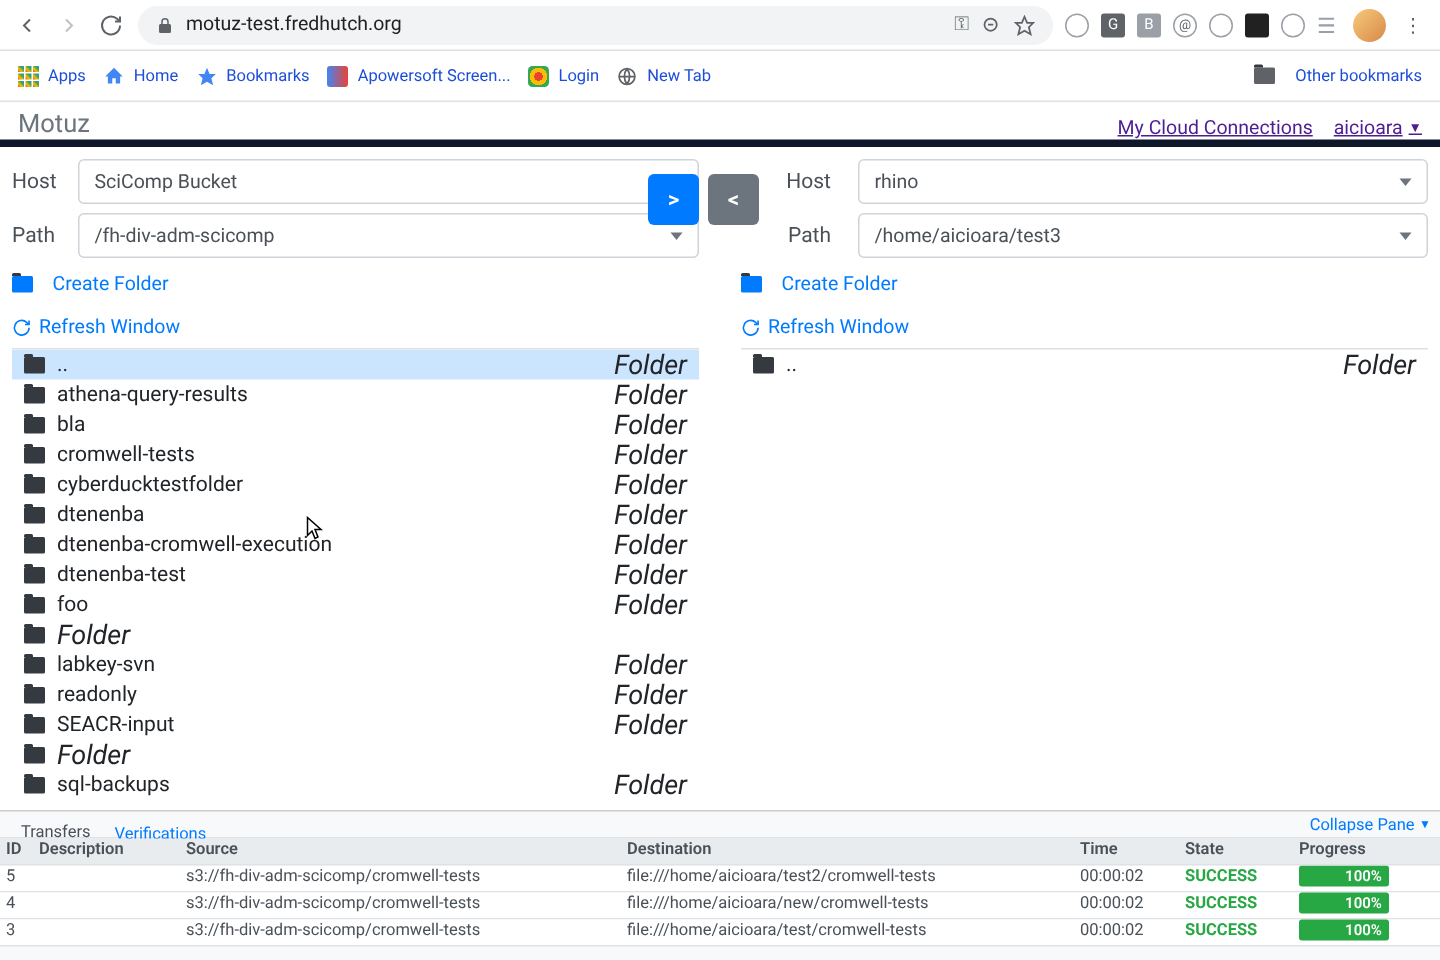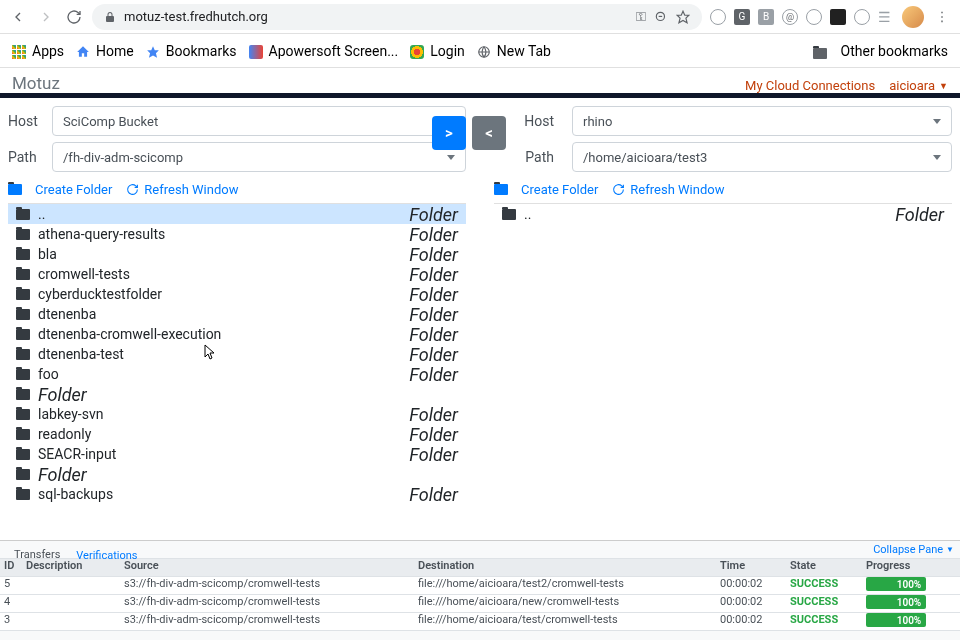--- a/index.html
+++ b/index.html
@@ -7,45 +7,45 @@
     
     
     .chrome-bar { height: 34px; display: flex; align-items: center; padding: 0 8px; gap: 8px; border-bottom: 1px solid #e0e0e0; }
     .chrome-icon-btn { width: 20px; height: 20px; display: flex; align-items: center; justify-content: center; color: #5f6368; cursor: pointer; }
     .url-bar { flex: 1; height: 26px; border-radius: 13px; background: #f1f3f4; display: flex; align-items: center; padding: 0 12px; gap: 8px; color: #202124; font-size: 13px; }
     .url-text { flex: 1; }
     .chrome-right-icons { display: flex; gap: 8px; align-items: center; }
     .avatar-circle { width: 22px; height: 22px; border-radius: 50%; background: linear-gradient(135deg, #f9c97a, #d68a4a); }
     
     .bookmarks-bar { height: 34px; display: flex; align-items: center; padding: 0 12px; gap: 12px; border-bottom: 1px solid #e0e0e0; }
-    .bm-item { display: flex; align-items: flex-end; gap: 6px; color: #000000; font-size: 14px; cursor: pointer; }
+    .bm-item { display: flex; align-items: center; gap: 6px; color: #1d4ed8; font-size: 11px; cursor: pointer; }
     .apps-icon { width: 14px; height: 14px; display: grid; grid-template-columns: repeat(3,1fr); grid-template-rows: repeat(3,1fr); gap: 1px; }
     .apps-icon span { background: linear-gradient(45deg,#ea4335,#fbbc04,#34a853,#4285f4); }
     .bm-spacer { flex: 1; }
     
     
     .app-title-bar { height: 30px; display: flex; align-items: flex-end; padding: 0 12px; border-bottom: 5px solid #0f172a; }
     .app-title { color: #6c757d; font-size: 17px; }
     .app-title-spacer { flex: 1; }
-    .app-link { color: #c2410c; font-size: 13px; margin-left: 14px; cursor: pointer; display: flex; align-items: center; gap: 4px; }
+    .app-link { color: #4c1d95; font-size: 13px; margin-left: 14px; cursor: pointer; display: flex; align-items: center; gap: 4px; text-decoration: underline; }
     
     
     .dual { display: flex; height: 442px; }
     .pane { width: 470px; padding: 8px 4px 0 8px; display: flex; flex-direction: column; }
     .pane-right { padding: 8px 8px 0 4px; }
     .xfer-btn { width: 34px; height: 34px; border-radius: 4px; display: flex; align-items: center; justify-content: center; color: #fff; font-size: 15px; font-weight: 600; cursor: pointer; }
     .xfer-right { background: #007bff; }
     .xfer-left { background: #6c757d; }
     
     .form-row { display: flex; align-items: center; gap: 8px; margin-bottom: 6px; }
     .form-label { width: 36px; color: #495057; font-size: 14px; }
     .form-select { flex: 1; height: 30px; border: 1px solid #ced4da; border-radius: 4px; display: flex; align-items: center; padding: 0 10px; color: #495057; position: relative; cursor: pointer; }
     .form-select:after { content: ''; position: absolute; right: 10px; top: 12px; width: 0; height: 0; border-left: 4px solid transparent; border-right: 4px solid transparent; border-top: 5px solid #6c757d; }
     
-    .pane-actions { display: flex; gap: 14px; padding: 4px 0 6px 0; }
+    .pane-actions { display: flex; gap: 14px; padding: 4px 0 6px 0; flex-direction: column; }
     .pane-action { color: #007bff; font-size: 13px; display: flex; align-items: center; gap: 5px; cursor: pointer; }
     
     .file-list { flex: 1; border-top: 1px solid #e0e0e0; overflow-y: scroll; position: relative; }
     .file-row { display: flex; align-items: center; height: 20px; padding: 0 8px; }
     .file-row-up { background: #cce5ff; }
     .folder-icon { width: 14px; height: 11px; background: #343a40; border-radius: 1px; position: relative; margin-right: 8px; flex-shrink: 0; }
     .folder-icon:before { content: ''; position: absolute; top: -2px; left: 0; width: 6px; height: 2px; background: #343a40; border-radius: 1px 1px 0 0; }
     .file-name { flex: 1; color: #212529; font-size: 14px; }
     .file-type { color: #212529; font-size: 18px; font-style: italic; }
     

